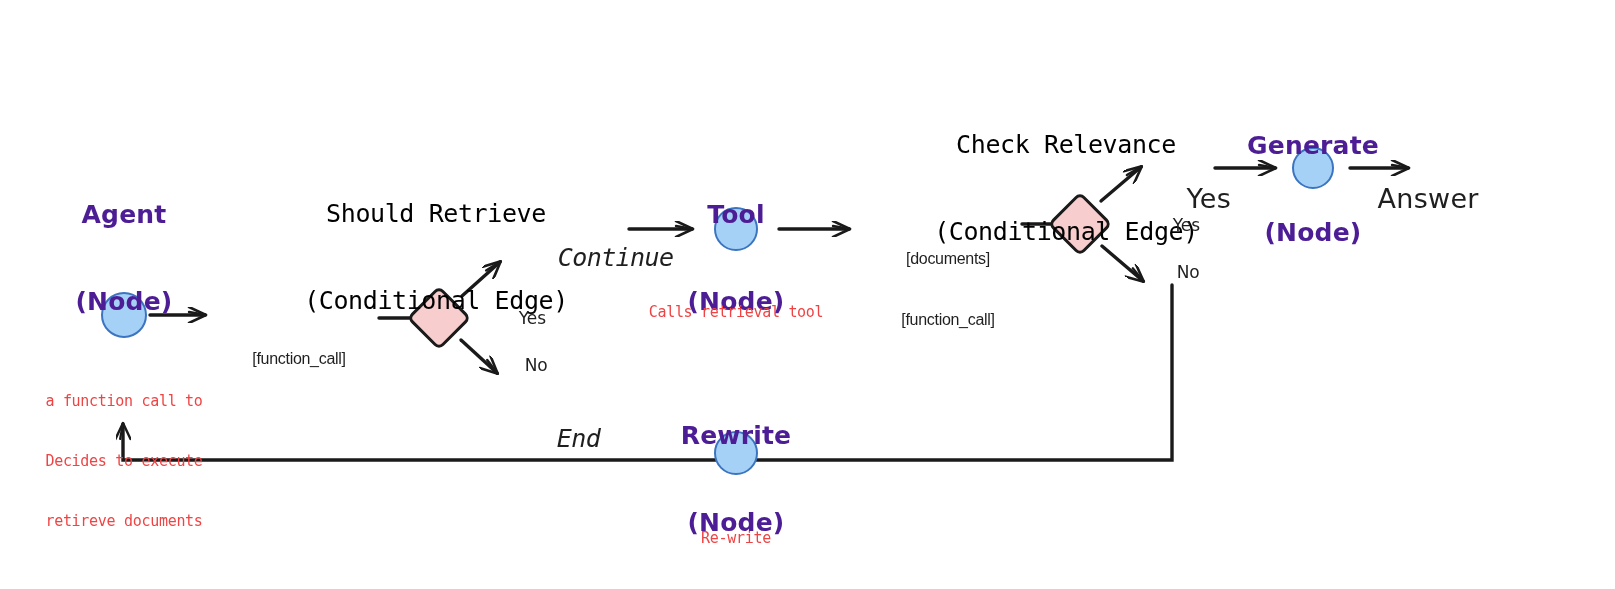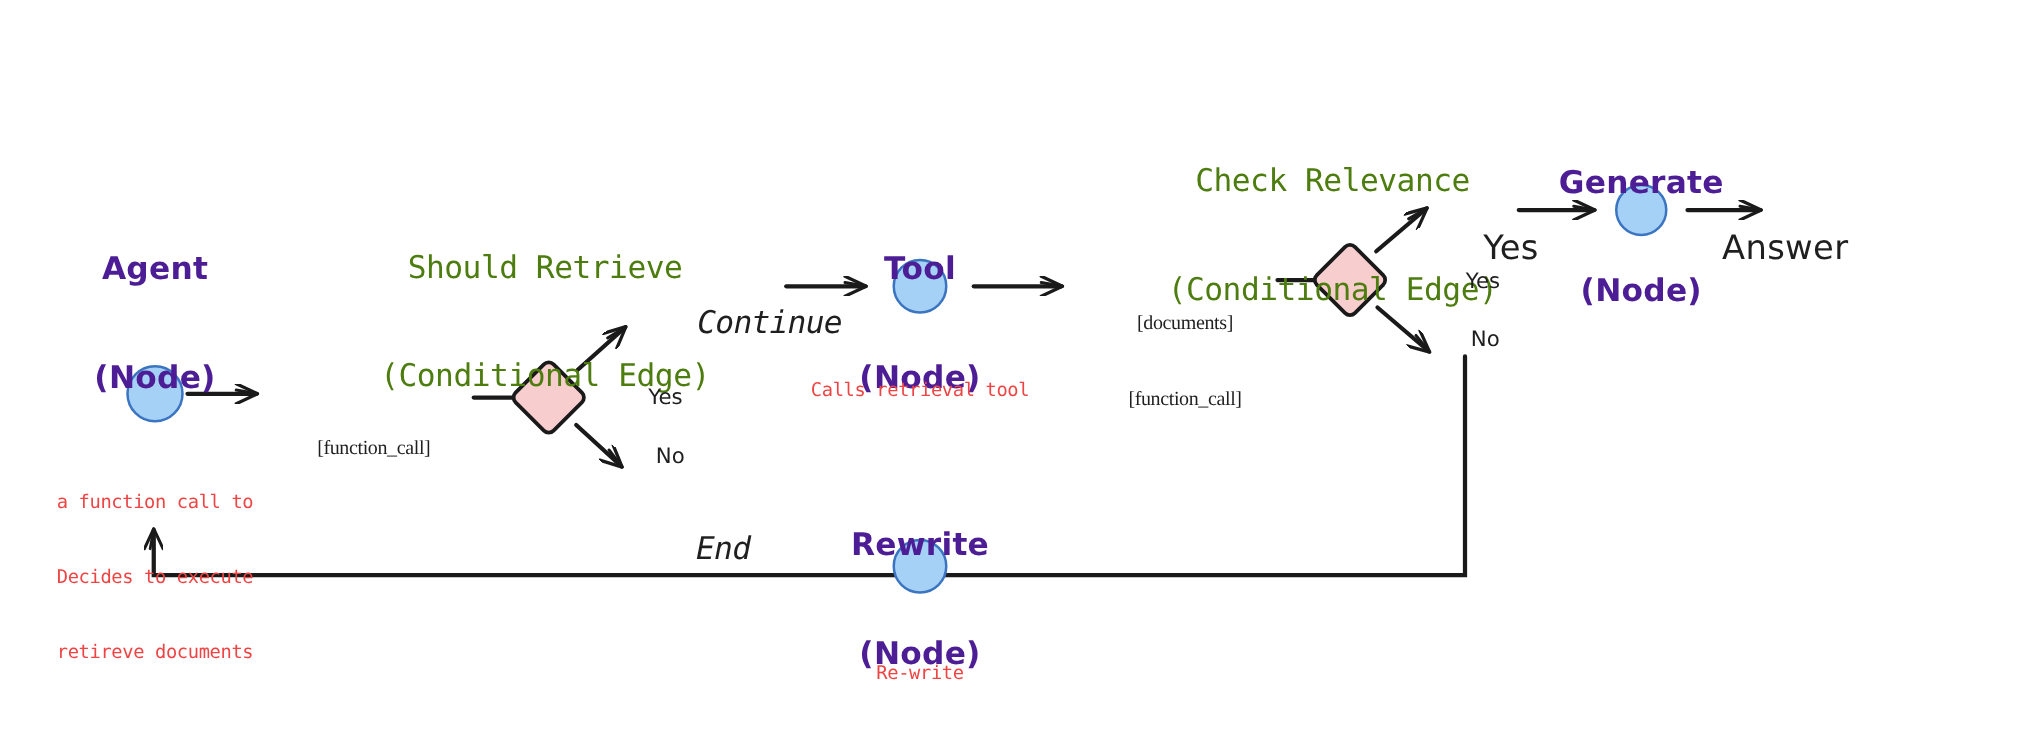--- a/index.html
+++ b/index.html
@@ -34,21 +34,21 @@
   }
   .node-title {
     color: #4c1d95;
     font-family: "DejaVu Sans", sans-serif;
     font-weight: 700;
     font-size: 25px;
     text-align: center;
     letter-spacing: 0.2px;
   }
   .edge-title {
-    color: #4d7c0f;
+    color: #000000;
     font-family: "DejaVu Sans Mono", monospace;
     font-size: 25px;
     text-align: center;
     letter-spacing: -0.4px;
   }
   .big-word {
     font-family: "DejaVu Sans", sans-serif;
     font-size: 27px;
     color: #1f1f1f;
     letter-spacing: 0.3px;
@@ -67,21 +67,21 @@
   }
   .caption {
     font-family: "DejaVu Sans Mono", monospace;
     font-size: 15px;
     color: #ef4444;
     text-align: center;
     letter-spacing: -0.3px;
     line-height: 1.33;
   }
   .code-lbl {
-    font-family: Liberation Serif, serif;
+    font-family: Liberation Sans, sans-serif;
     font-size: 16px;
     color: #1f1f1f;
     text-align: center;
     letter-spacing: -0.3px;
     line-height: 1.28;
   }
   .shape {
     position: absolute;
   }
   .node-circle {

